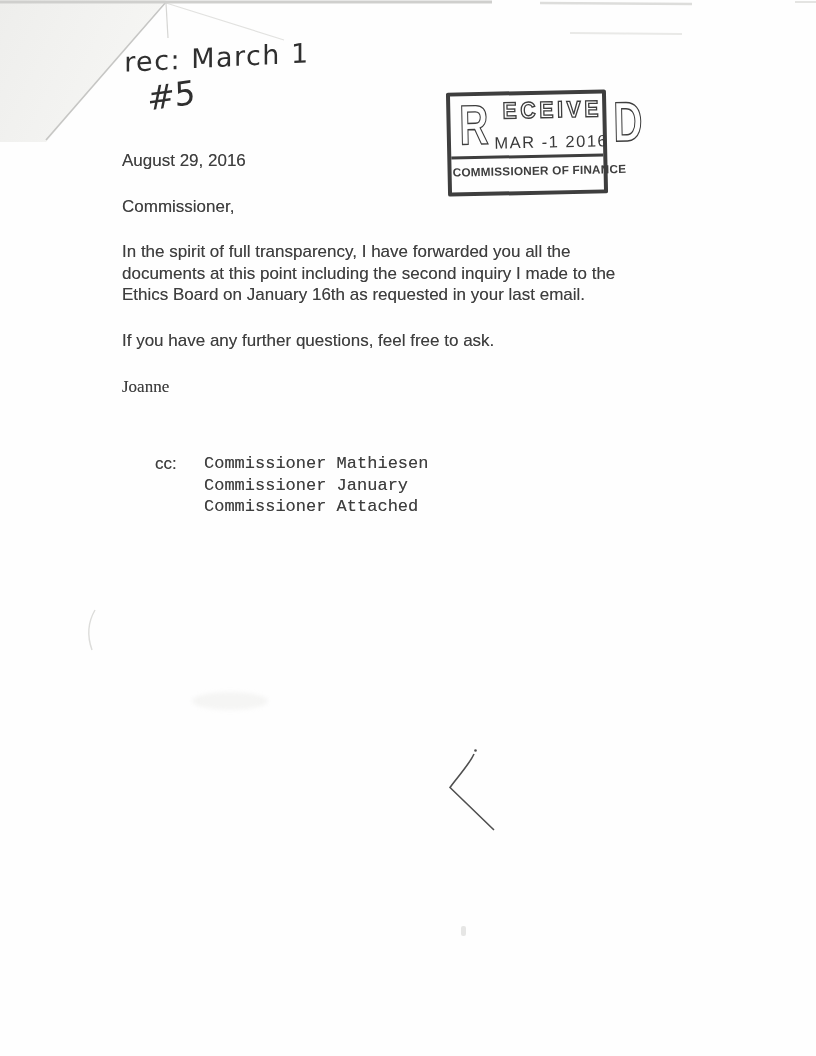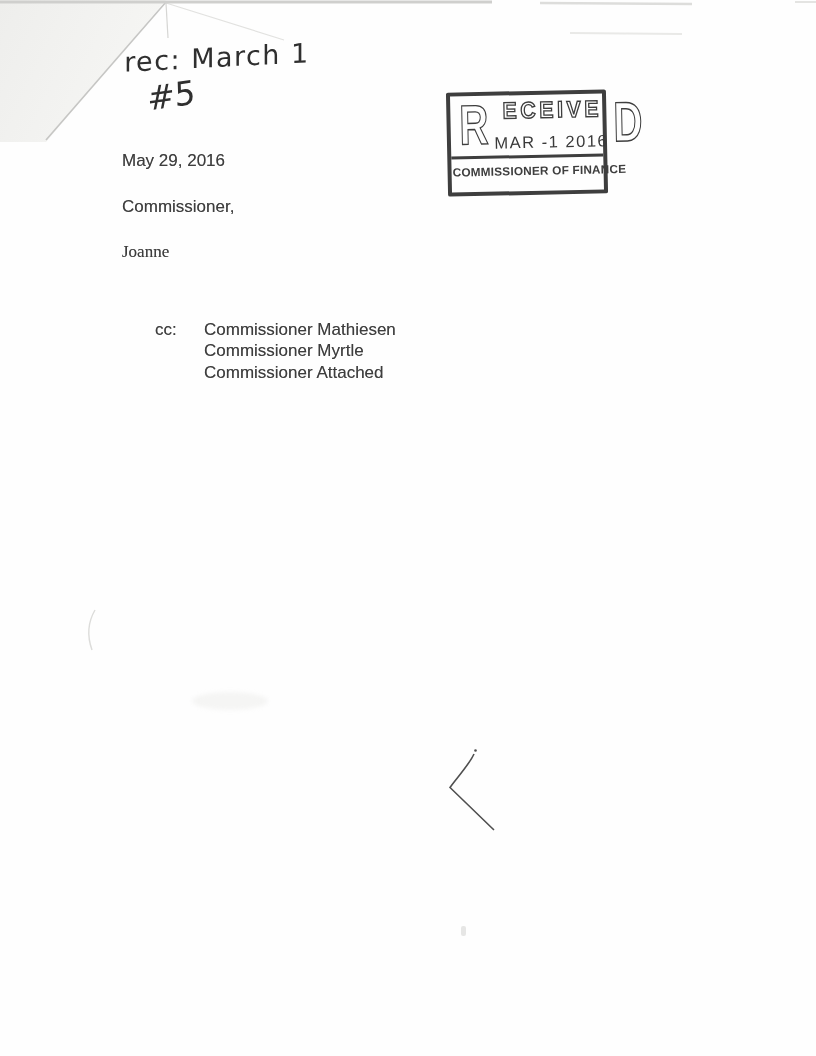--- a/index.html
+++ b/index.html
@@ -76,21 +76,21 @@
   
   .letter {
     position: absolute; left: 122px; top: 150px; width: 625px;
     font-size: 17px; line-height: 21.6px; color: #3e3e3e;
     text-shadow: 0 0 0.6px rgba(62,62,62,0.55);
   }
   .letter p { margin: 0 0 24px 0; white-space: pre-line; }
   .letter p.sig { margin-bottom: 0; font-family: Liberation Serif, serif; }
   .cc-block { display: flex; margin-top: 56px; margin-left: 33px; }
   .cc-label { width: 49px; }
-  .cc-names div { white-space: nowrap; }
+  .cc-names div { white-space: nowrap; font-family: Liberation Mono, monospace; }
 
   
   .arrow-svg { position: absolute; left: 438px; top: 736px; }
 
   
   .smudge-joanne {
     position: absolute; left: 192px; top: 692px; width: 76px; height: 18px;
     background: rgba(205,205,200,0.18); border-radius: 50%;
     filter: blur(2px);
   }
@@ -128,28 +128,32 @@
       <div class="stamp-mid">
         <span class="stamp-word-mid outline">ECEIVE</span>
         <span class="stamp-date">MAR -1 2016</span>
       </div>
       <span class="stamp-letter-big outline">D</span>
     </div>
     <div class="stamp-office">COMMISSIONER OF FINANCE</div>
   </div>
 
   <div class="letter">
-    <p>May 29, 2016</p>
+    <p>August 29, 2016</p>
     <p>Commissioner,</p>
+    <p>In the spirit of full transparency, I have forwarded you all the
+documents at this point including the second inquiry I made to the
+Ethics Board on January 16th as requested in your last email.</p>
+    <p>If you have any further questions, feel free to ask.</p>
     <p class="sig">Joanne</p>
     <div class="cc-block">
       <span class="cc-label">cc:</span>
       <div class="cc-names">
         <div>Commissioner Mathiesen</div>
-        <div>Commissioner Myrtle</div>
+        <div>Commissioner January</div>
         <div>Commissioner Attached</div>
       </div>
     </div>
   </div>
 
   <svg class="arrow-svg" width="70" height="105" viewBox="0 0 70 105">
     <circle cx="37.5" cy="14.5" r="1.3" fill="#4f4f4f"></circle>
     <path d="M36 18 C 31 29, 17 44, 12 51.5 L 56 94" stroke="#4f4f4f" stroke-width="1.6" fill="none" stroke-linejoin="miter"></path>
   </svg>
 

